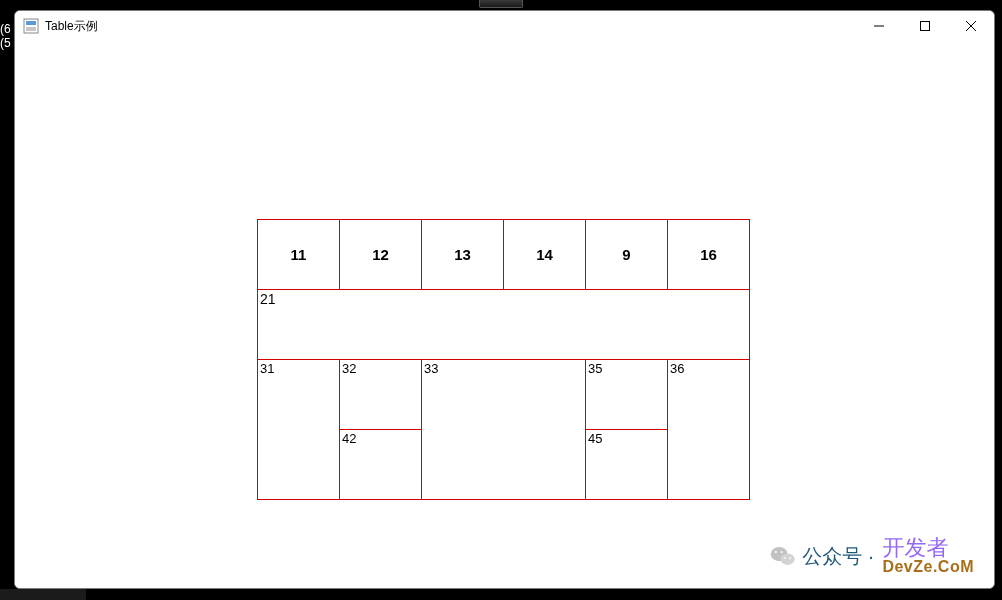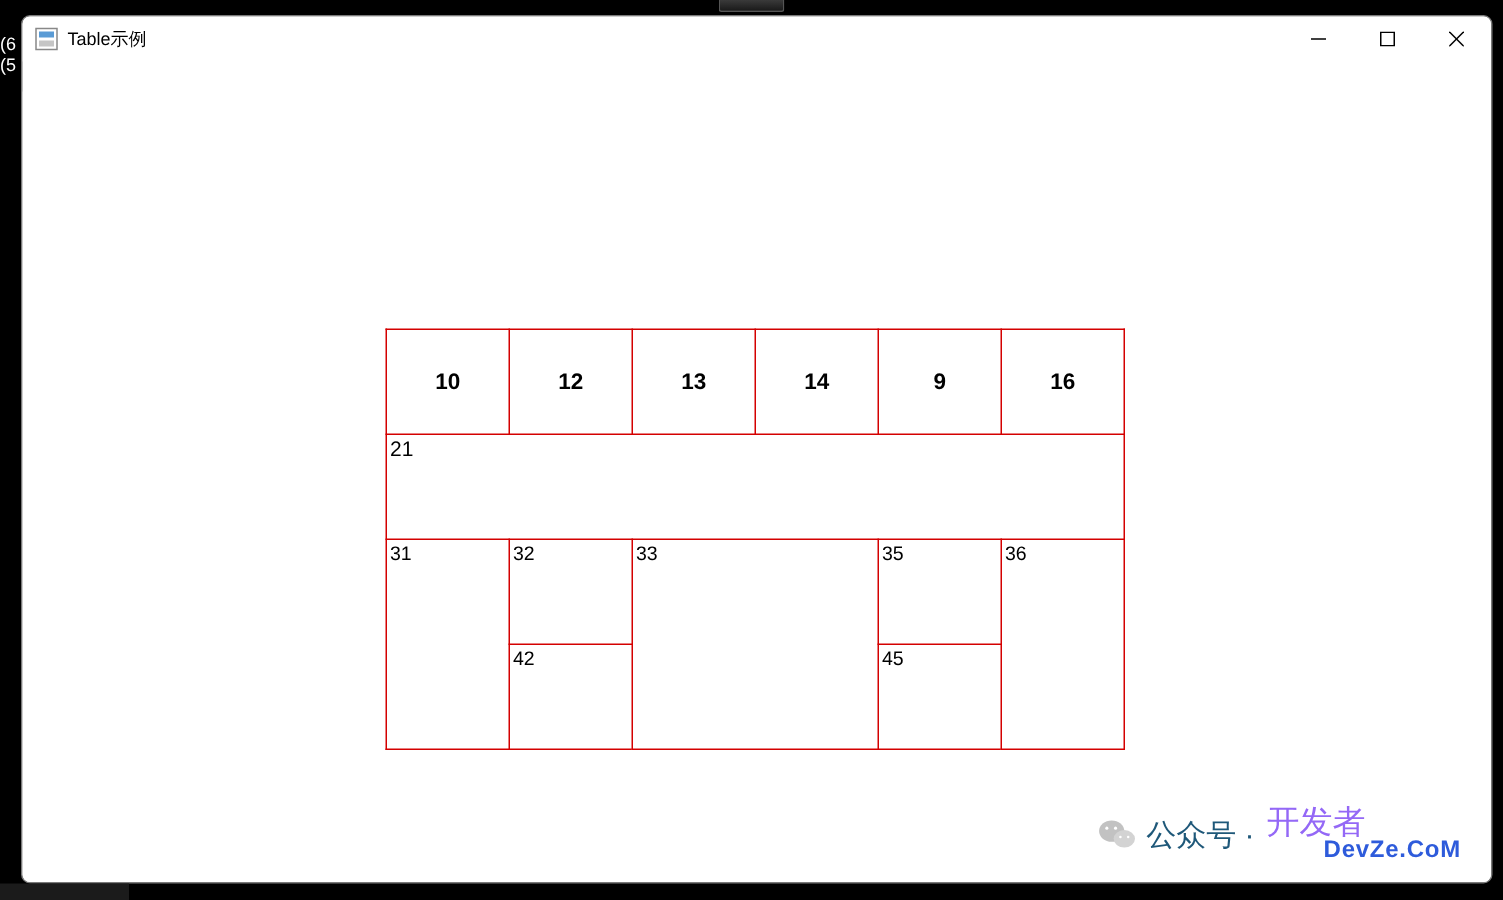--- a/index.html
+++ b/index.html
@@ -152,26 +152,25 @@
       align-items: flex-start;
       line-height: 1.05;
     }
     .wm-r1 {
       color: #8b5cf6;
       font-weight: 400;
       font-size: 22px;
       font-family: "Microsoft YaHei", sans-serif;
     }
     .wm-r2 {
-      color: #1d4ed8;
+      color: #a16207;
       font-weight: 700;
       font-size: 16px;
       letter-spacing: 0.5px;
       font-family: Arial, sans-serif;
-      margin-left: 38px;
     }
     .top-handle {
       position: absolute;
       top: 0;
       left: 50%;
       transform: translateX(-50%);
       width: 44px;
       height: 8px;
       background: linear-gradient(#3a3a3a,#1a1a1a);
       border: 1px solid #555;
@@ -227,21 +226,21 @@
           </svg>
       </div>
     </div>
   </div>
 
   <div class="client-area">
     <div class="table-wrap">
       <table class="redtable">
         <tbody>
             <tr class="row1">
-          <td>10</td>
+          <td>11</td>
           <td>12</td>
           <td>13</td>
           <td>14</td>
           <td>9</td>
           <td>16</td>
         </tr>
         <tr class="row2">
           <td colspan="6">21</td>
         </tr>
         <tr class="row3">

